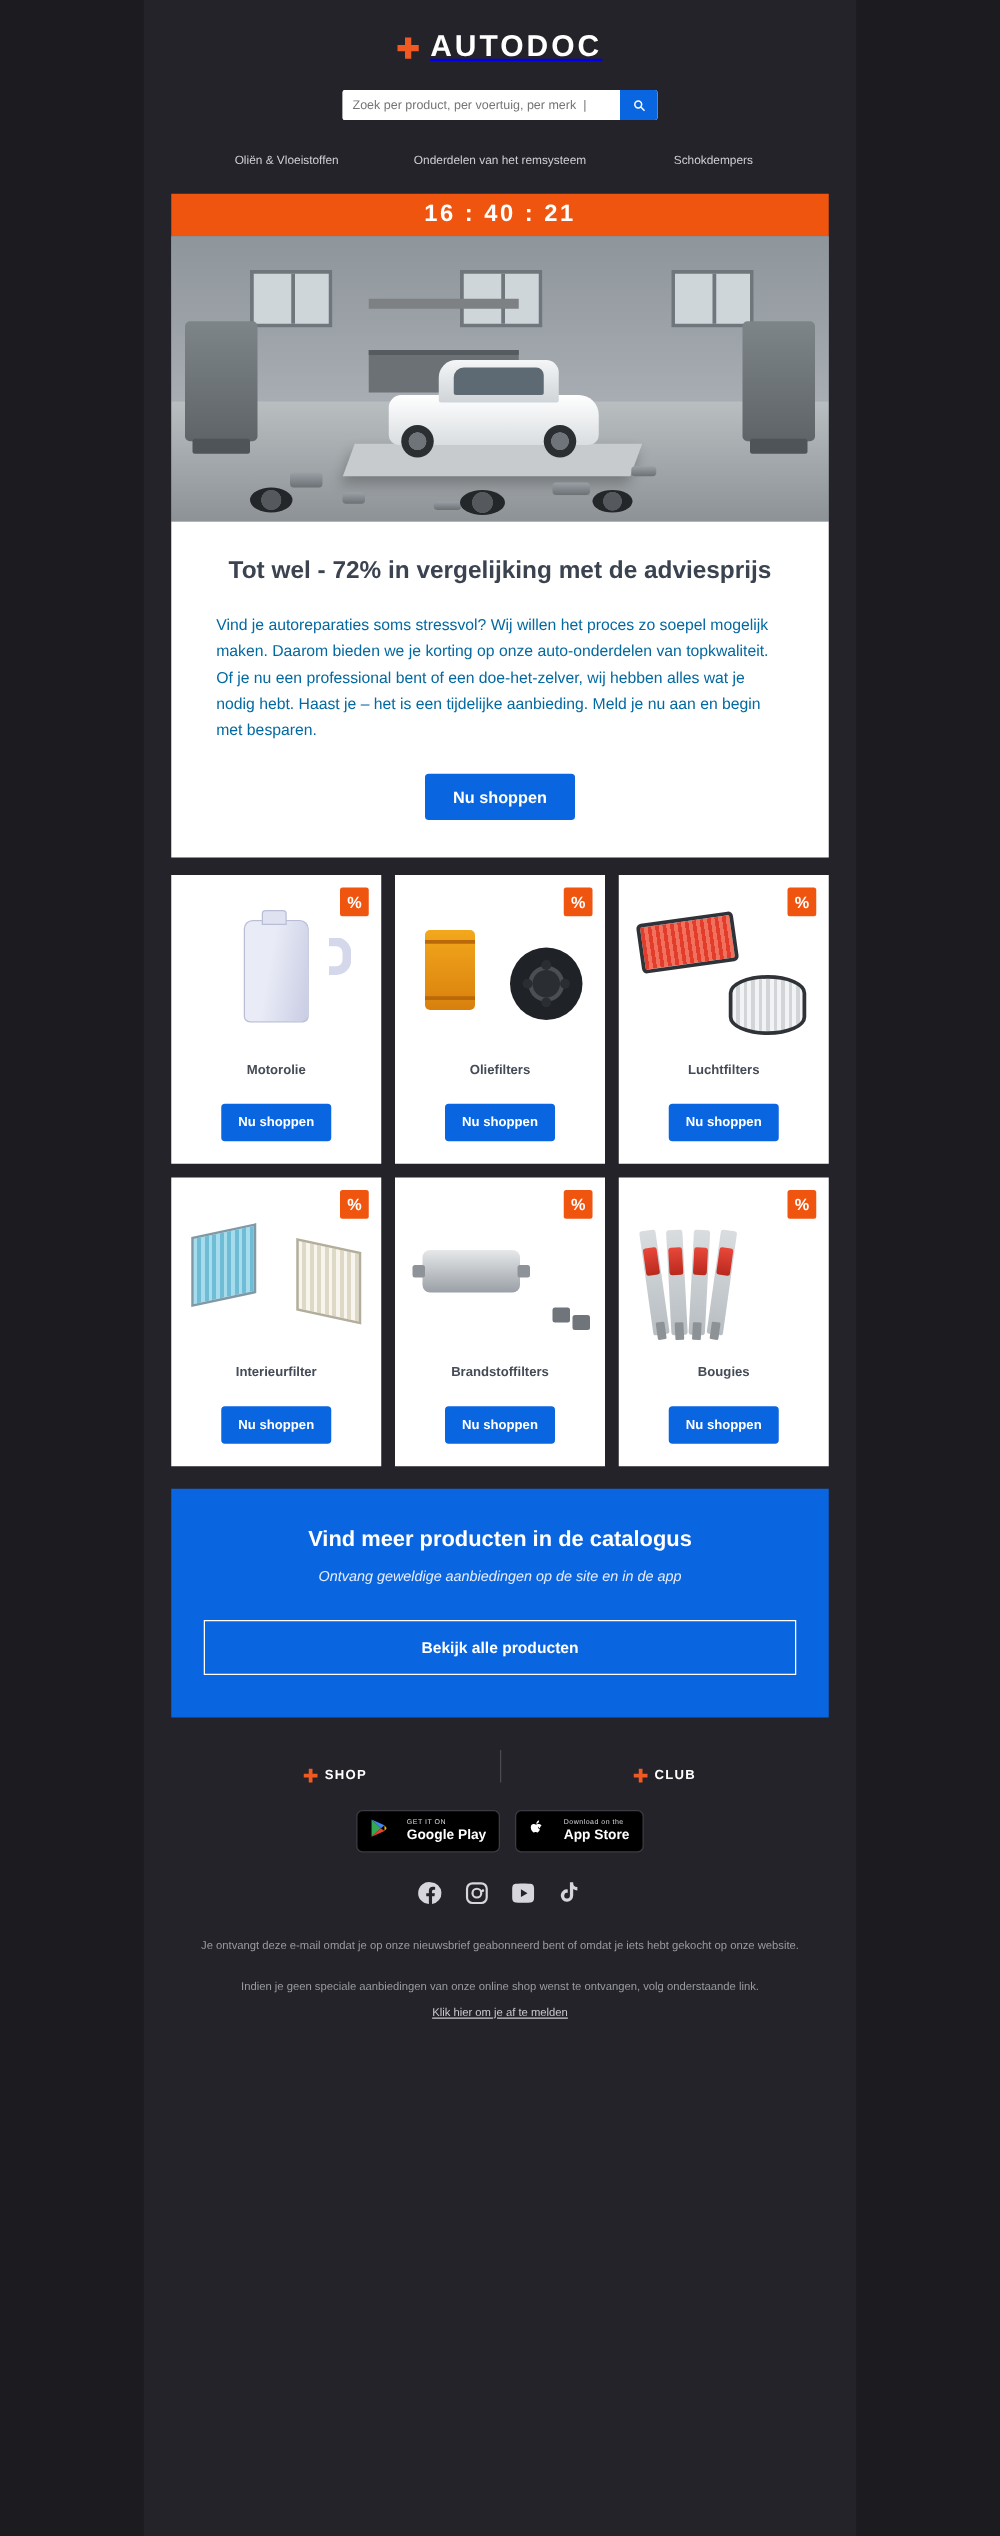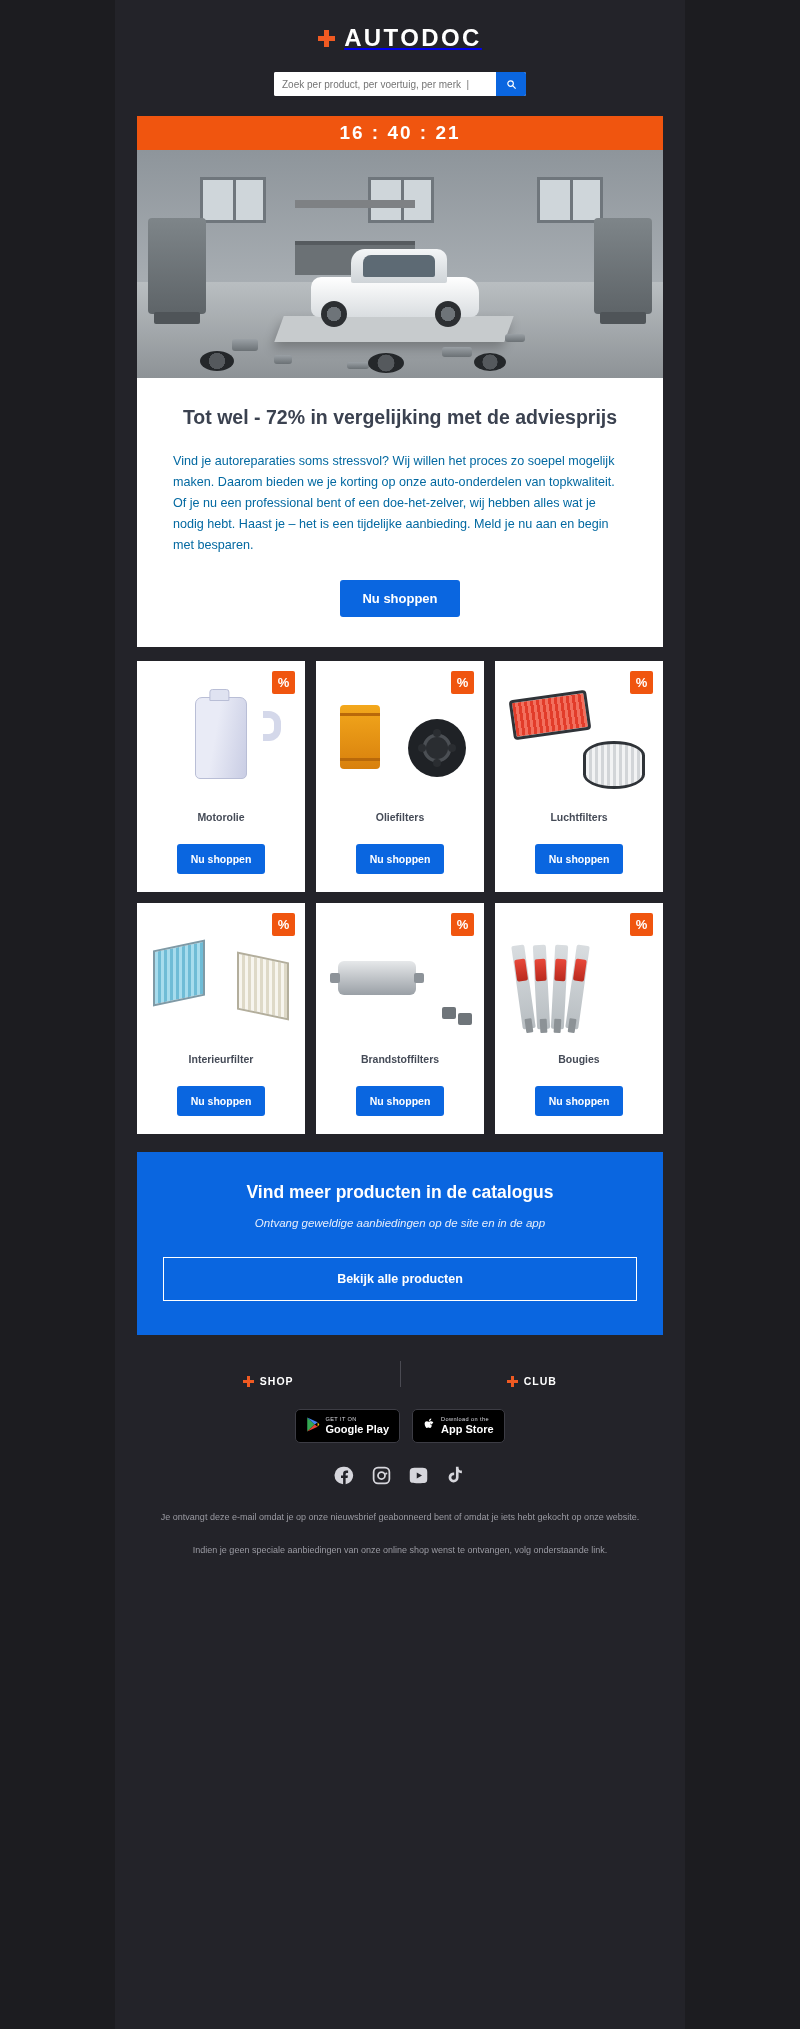--- a/index.html
+++ b/index.html
@@ -446,21 +446,21 @@
     gap: 12px;
   }
   .store {
     background: #000000;
     border: 1px solid #3c3c44;
     border-radius: 5px;
     height: 30px;
     padding: 16px 10px;
     display: flex;
     align-items: center;
-    gap: 5px;
+    gap: 15px;
     cursor: pointer;
   }
   .store-txt { display: flex; flex-direction: column; line-height: 1; }
   .store-small { color: #d7d7dd; font-size: 5.6px; letter-spacing: .4px; }
   .store-big { color: #ffffff; font-size: 11px; font-weight: bold; margin-top: 2px; }
 
   .socials {
     margin-top: 22px;
     display: flex;
     justify-content: center;
@@ -502,20 +502,25 @@
       <div class="search-btn">
         <span>
           <svg width="11" height="11" viewBox="0 0 24 24" fill="none" stroke="#ffffff" stroke-width="2.6">
             <circle cx="10" cy="10" r="6"></circle>
             <line x1="15" y1="15" x2="21" y2="21"></line>
           </svg>
         </span>
       </div>
     </div>
 
+    <div class="navlinks">
+      <a class="navlink" href="#">Oliën &amp; Vloeistoffen</a>
+      <a class="navlink" href="#">Onderdelen van het remsysteem</a>
+      <a class="navlink" href="#">Schokdempers</a>
+    </div>
 
     <div class="hero-wrap">
       <div class="timer">
         <span class="timer-text">16 : 40 : 21</span>
       </div>
 
       <div class="hero-img">
         <div class="g-wall"></div>
         <div class="g-floor"></div>
         <div class="g-window w1"></div>
@@ -695,16 +700,19 @@
       <a class="soc" href="#">
         <svg viewBox="0 0 24 24">
             <path d="M15.5 2h-3v12.2a2.6 2.6 0 1 1-2-2.5V8.6a5.7 5.7 0 1 0 5 5.6V8.3a6.4 6.4 0 0 0 3.8 1.2V6.4a3.6 3.6 0 0 1-3.8-3.4V2z"></path>
           </svg>
       </a>
     </div>
 
     <div class="legal">
       <div>Je ontvangt deze e-mail omdat je op onze nieuwsbrief geabonneerd bent of omdat je iets hebt gekocht op onze website.</div>
       <div class="second">Indien je geen speciale aanbiedingen van onze online shop wenst te ontvangen, volg onderstaande link.</div>
+      <div style="margin-top:6px;">
+        <a href="#">Klik hier om je af te melden</a>
+      </div>
     </div>
 
   </div>
 </div>
 
 </body></html>

